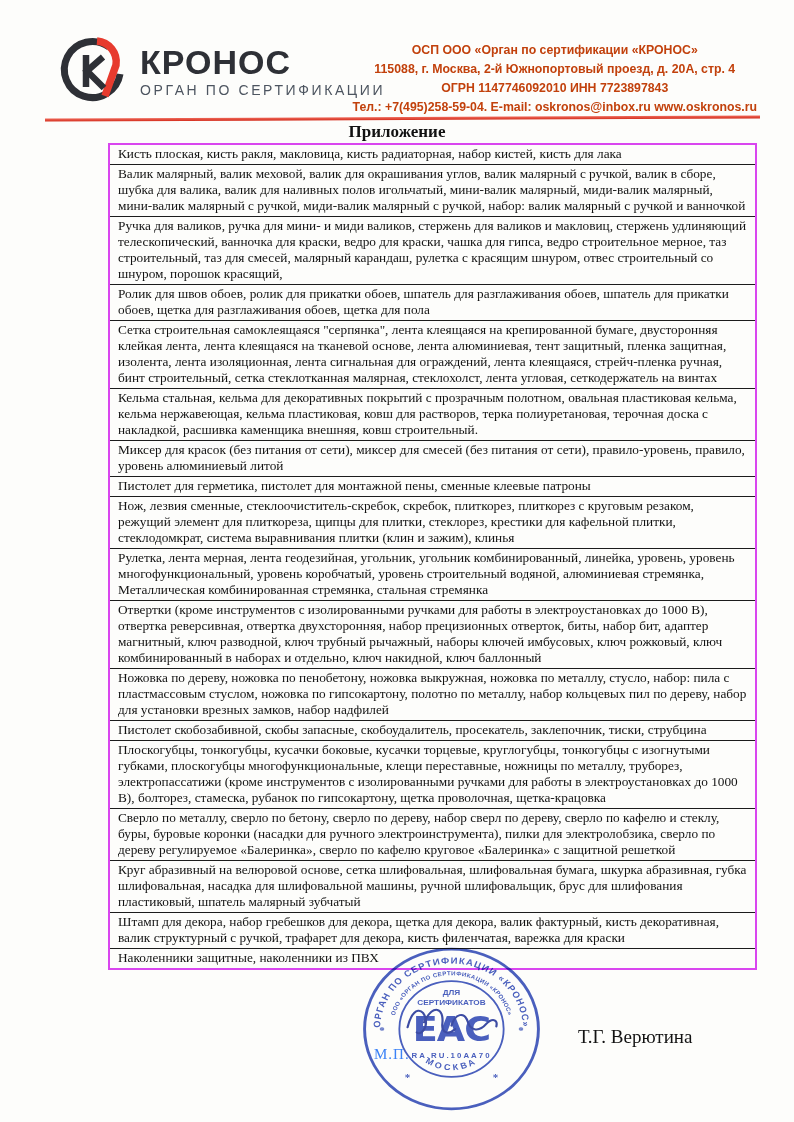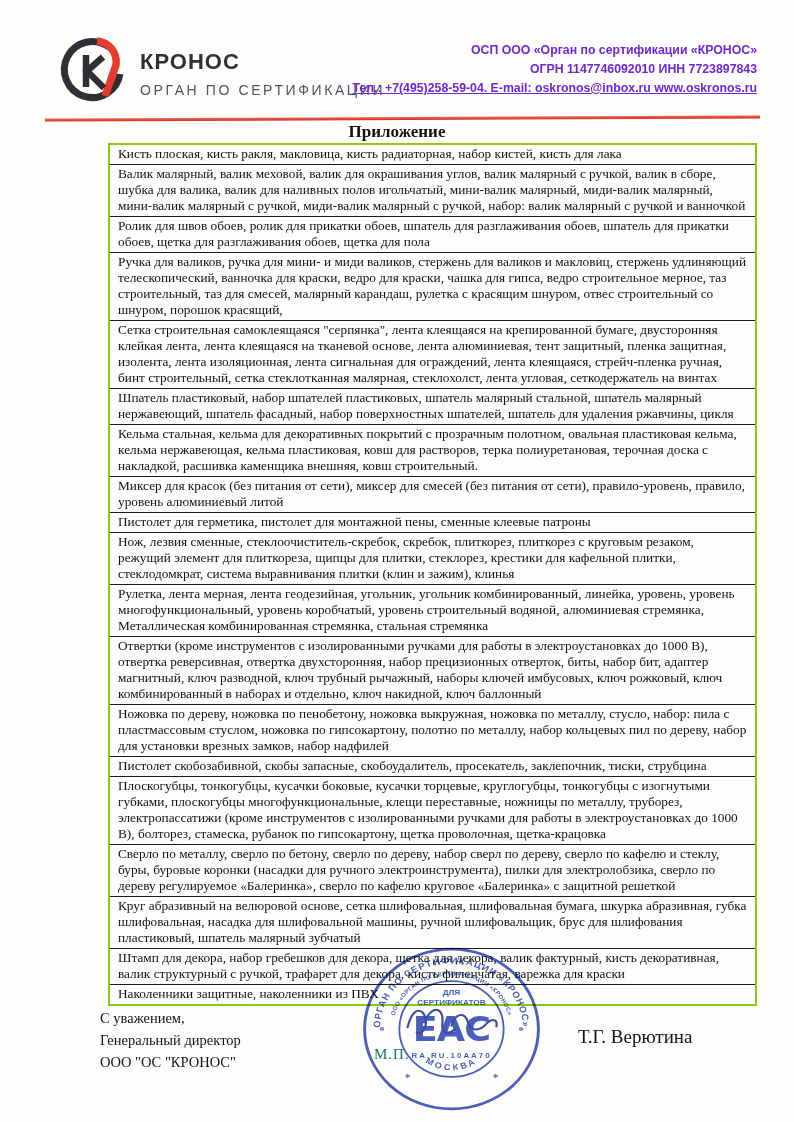--- a/index.html
+++ b/index.html
@@ -6,56 +6,56 @@
   .page{
     position:relative;width:794px;height:1122px;margin:0 auto;
     background:#fdfdfb;overflow:hidden;
     font-family:"Liberation Serif","DejaVu Serif",serif;color:#131313;
   }
   
   .logo{position:absolute;left:56px;top:34px;display:flex;align-items:center;gap:10px;}
   .logo-mark{width:74px;height:74px;flex:0 0 auto;}
   .logo-text .brand{
     font-family:"Liberation Sans","DejaVu Sans",sans-serif;
-    font-weight:800;font-size:22px;letter-spacing:1px;color:#2e3036;line-height:34px;
+    font-weight:800;font-size:34px;letter-spacing:1px;color:#2e3036;line-height:34px;
   }
   .logo-text .sub{
     font-family:"Liberation Sans","DejaVu Sans",sans-serif;
     font-size:14px;letter-spacing:2.6px;color:#4d5560;margin-top:3px;
   }
   .contact{
-    position:absolute;right:37px;top:41px;text-align:right;
+    position:absolute;right:37px;top:41px;text-align:center;
     font-family:"Liberation Sans","DejaVu Sans",sans-serif;
-    font-weight:bold;font-size:12.3px;line-height:19px;color:#6d28d9;
+    font-weight:bold;font-size:12.3px;line-height:19px;color:#c2410c;
   }
-  .contact .u{text-decoration:underline;}
+  .contact .u{}
   .redline{
     position:absolute;left:45px;top:117px;width:715px;height:3px;
     background:linear-gradient(180deg,#ef6a5b,#d52f1f);
     transform:rotate(-0.25deg);
   }
   
   .doc-title{
     position:absolute;left:0;top:122px;width:100%;text-align:center;
     font-weight:bold;font-size:17px;color:#111;
   }
   
   .tbl{
     position:absolute;left:108px;top:143px;width:649px;
-    border:2px solid #84cc16;box-sizing:border-box;background:transparent;
+    border:2px solid #d946ef;box-sizing:border-box;background:transparent;
   }
   .tbl .row{
     padding:1px 6px 2px 8px;font-size:13.3px;line-height:16px;
     border-bottom:1px solid #1c1c1c;
   }
   .tbl .row:last-child{border-bottom:none;}
   
   .sign-block{position:absolute;left:100px;top:1007px;font-size:14.5px;line-height:22px;}
   .signer{position:absolute;left:578px;top:1026px;font-size:19px;}
-  .mp{position:absolute;left:374px;top:1046px;font-size:15px;color:#0f766e;z-index:6;letter-spacing:1px;}
+  .mp{position:absolute;left:374px;top:1046px;font-size:15px;color:#3b82f6;z-index:6;letter-spacing:1px;}
   .stamp{
     position:absolute;left:360px;top:945px;width:183px;height:168px;z-index:4;
     mix-blend-mode:multiply;opacity:.92;
   }
 </style>
 </head>
 <body>
 
 <div class="page">
 
@@ -67,55 +67,50 @@
       <path d="M 47 23 L 31 37 L 48 54" fill="none" stroke="#2e3036" stroke-width="6.5"></path>
     </svg>
     <div class="logo-text">
       <div class="brand">КРОНОС</div>
       <div class="sub">ОРГАН ПО СЕРТИФИКАЦИИ</div>
     </div>
   </div>
 
   <div class="contact">
     <div>ОСП ООО «Орган по сертификации «КРОНОС»</div>
+    <div>115088, г. Москва, 2-й Южнопортовый проезд, д. 20А, стр. 4</div>
     <div>ОГРН 1147746092010 ИНН 7723897843</div>
     <div class="u">Тел.: +7(495)258-59-04. E-mail: oskronos@inbox.ru www.oskronos.ru</div>
   </div>
 
   <div class="redline"></div>
 
   <div class="doc-title">Приложение</div>
 
   <div class="tbl">
     <div class="row">Кисть плоская, кисть ракля, макловица, кисть радиаторная, набор кистей, кисть для лака</div>
     <div class="row">Валик малярный, валик меховой, валик для окрашивания углов, валик малярный с ручкой, валик в сборе, шубка для валика, валик для наливных полов игольчатый, мини-валик малярный, миди-валик малярный, мини-валик малярный с ручкой, миди-валик малярный с ручкой, набор: валик малярный с ручкой и ванночкой</div>
+    <div class="row">Ручка для валиков, ручка для мини- и миди валиков, стержень для валиков и макловиц, стержень удлиняющий телескопический, ванночка для краски, ведро для краски, чашка для гипса, ведро строительное мерное, таз строительный, таз для смесей, малярный карандаш, рулетка с красящим шнуром, отвес строительный со шнуром, порошок красящий,</div>
     <div class="row">Ролик для швов обоев, ролик для прикатки обоев, шпатель для разглаживания обоев, шпатель для прикатки обоев, щетка для разглаживания обоев, щетка для пола</div>
-    <div class="row">Ручка для валиков, ручка для мини- и миди валиков, стержень для валиков и макловиц, стержень удлиняющий телескопический, ванночка для краски, ведро для краски, чашка для гипса, ведро строительное мерное, таз строительный, таз для смесей, малярный карандаш, рулетка с красящим шнуром, отвес строительный со шнуром, порошок красящий,</div>
     <div class="row">Сетка строительная самоклеящаяся "серпянка", лента клеящаяся на крепированной бумаге, двусторонняя клейкая лента, лента клеящаяся на тканевой основе, лента алюминиевая, тент защитный, пленка защитная, изолента, лента изоляционная, лента сигнальная для ограждений, лента клеящаяся, стрейч-пленка ручная, бинт строительный, сетка стеклотканная малярная, стеклохолст, лента угловая, сеткодержатель на винтах</div>
-    <div class="row">Шпатель пластиковый, набор шпателей пластиковых, шпатель малярный стальной, шпатель малярный нержавеющий, шпатель фасадный, набор поверхностных шпателей, шпатель для удаления ржавчины, цикля</div>
     <div class="row">Кельма стальная, кельма для декоративных покрытий с прозрачным полотном, овальная пластиковая кельма, кельма нержавеющая, кельма пластиковая, ковш для растворов, терка полиуретановая, терочная доска с накладкой, расшивка каменщика внешняя, ковш строительный.</div>
     <div class="row">Миксер для красок (без питания от сети), миксер для смесей (без питания от сети), правило-уровень, правило, уровень алюминиевый литой</div>
     <div class="row">Пистолет для герметика, пистолет для монтажной пены, сменные клеевые патроны</div>
     <div class="row">Нож, лезвия сменные, стеклоочиститель-скребок, скребок, плиткорез, плиткорез с круговым резаком, режущий элемент для плиткореза, щипцы для плитки, стеклорез, крестики для кафельной плитки, стеклодомкрат, система выравнивания плитки (клин и зажим), клинья</div>
     <div class="row">Рулетка, лента мерная, лента геодезийная, угольник, угольник комбинированный, линейка, уровень, уровень многофункциональный, уровень коробчатый, уровень строительный водяной, алюминиевая стремянка, Металлическая комбинированная стремянка, стальная стремянка</div>
     <div class="row">Отвертки (кроме инструментов с изолированными ручками для работы в электроустановках до 1000 В), отвертка реверсивная, отвертка двухсторонняя, набор прецизионных отверток, биты, набор бит, адаптер магнитный, ключ разводной, ключ трубный рычажный, наборы ключей имбусовых, ключ рожковый, ключ комбинированный в наборах и отдельно, ключ накидной, ключ баллонный</div>
     <div class="row">Ножовка по дереву, ножовка по пенобетону, ножовка выкружная, ножовка по металлу, стусло, набор: пила с пластмассовым стуслом, ножовка по гипсокартону, полотно по металлу, набор кольцевых пил по дереву, набор для установки врезных замков, набор надфилей</div>
     <div class="row">Пистолет скобозабивной, скобы запасные, скобоудалитель, просекатель, заклепочник, тиски, струбцина</div>
     <div class="row">Плоскогубцы, тонкогубцы, кусачки боковые, кусачки торцевые, круглогубцы, тонкогубцы с изогнутыми губками, плоскогубцы многофункциональные, клещи переставные, ножницы по металлу, труборез, электропассатижи (кроме инструментов с изолированными ручками для работы в электроустановках до 1000 В), болторез, стамеска, рубанок по гипсокартону, щетка проволочная, щетка-крацовка</div>
     <div class="row">Сверло по металлу, сверло по бетону, сверло по дереву, набор сверл по дереву, сверло по кафелю и стеклу, буры, буровые коронки (насадки для ручного электроинструмента), пилки для электролобзика, сверло по дереву регулируемое «Балеринка», сверло по кафелю круговое «Балеринка» с защитной решеткой</div>
     <div class="row">Круг абразивный на велюровой основе, сетка шлифовальная, шлифовальная бумага, шкурка абразивная, губка шлифовальная, насадка для шлифовальной машины, ручной шлифовальщик, брус для шлифования пластиковый, шпатель малярный зубчатый</div>
     <div class="row">Штамп для декора, набор гребешков для декора, щетка для декора, валик фактурный, кисть декоративная, валик структурный с ручкой, трафарет для декора, кисть филенчатая, варежка для краски</div>
     <div class="row">Наколенники защитные, наколенники из ПВХ</div>
   </div>
 
-  <div class="sign-block">
-    <div>С уважением,</div>
-    <div>Генеральный директор</div>
-    <div>ООО "ОС "КРОНОС"</div>
-  </div>
 
   <div class="signer">Т.Г. Верютина</div>
   <div class="mp">М.П.</div>
 
   <svg class="stamp" viewBox="0 0 200 200" preserveAspectRatio="none">
     <defs>
       <path id="arcOuterTop" d="M 22 100 A 78 78 0 1 1 178 100"></path>
       <path id="arcInnerTop" d="M 36 100 A 64 64 0 1 1 164 100"></path>
       <path id="arcCityBottom" d="M 58 126 A 50 50 0 0 0 142 126"></path>
     </defs>

